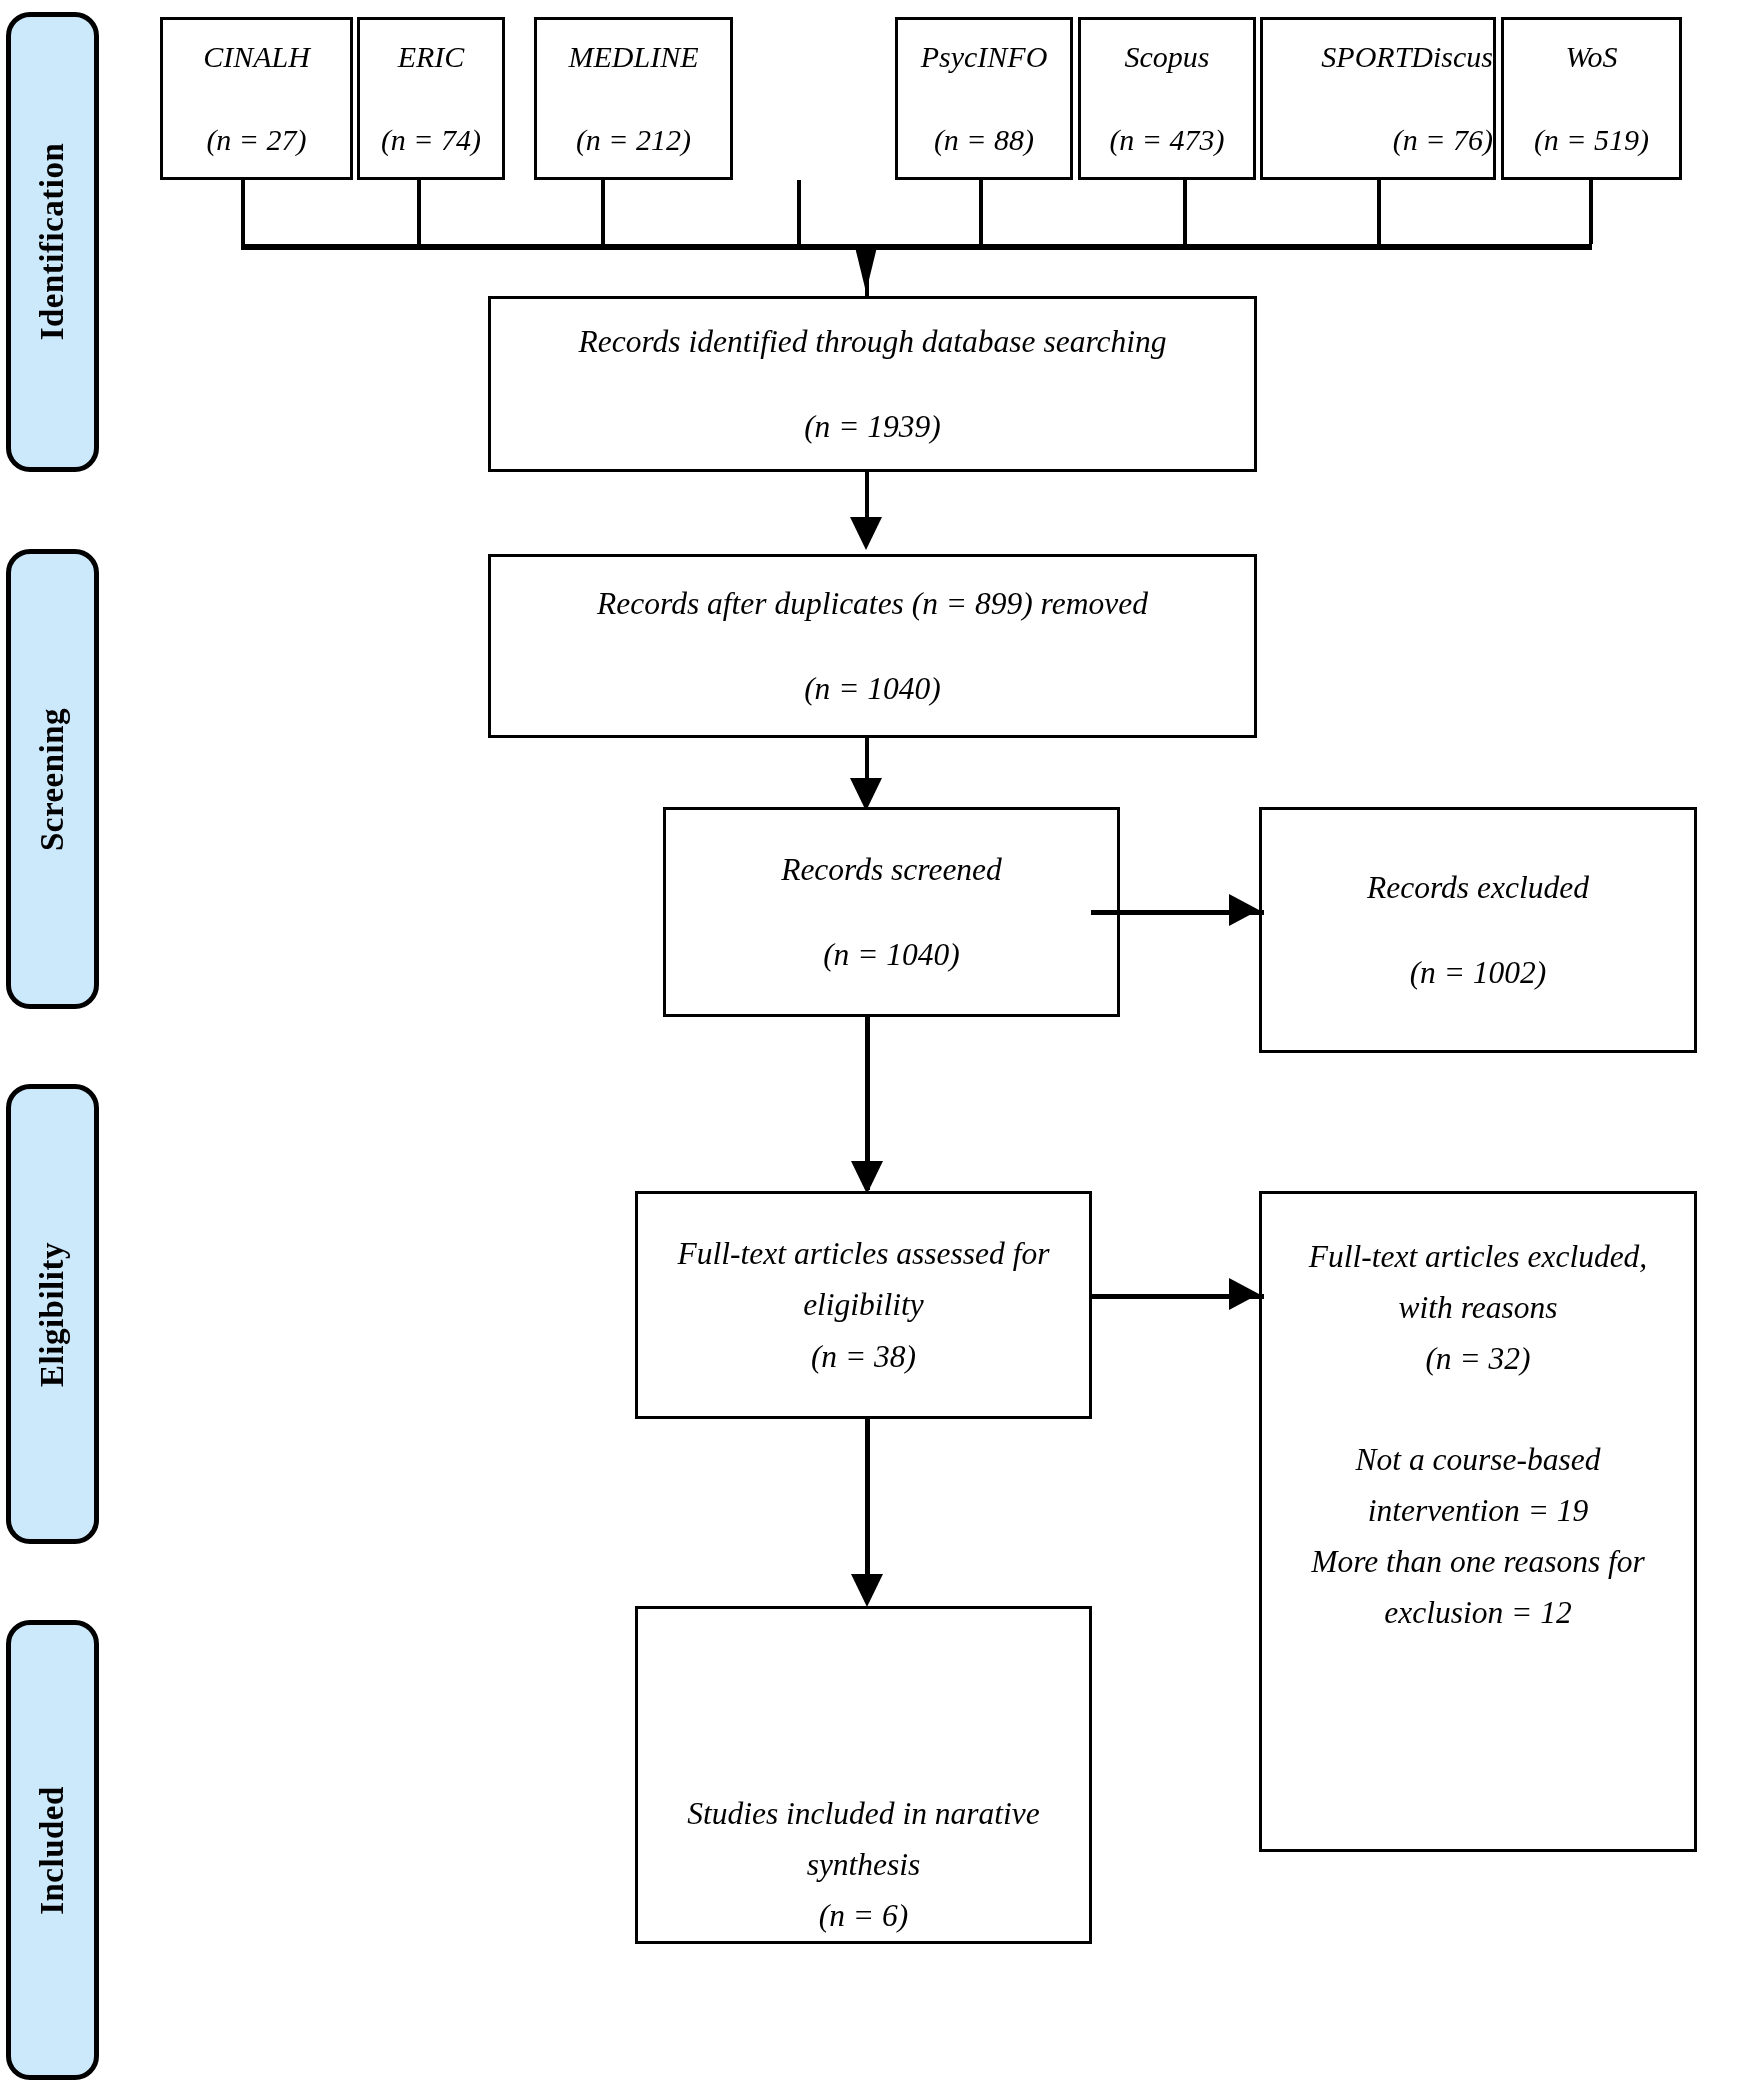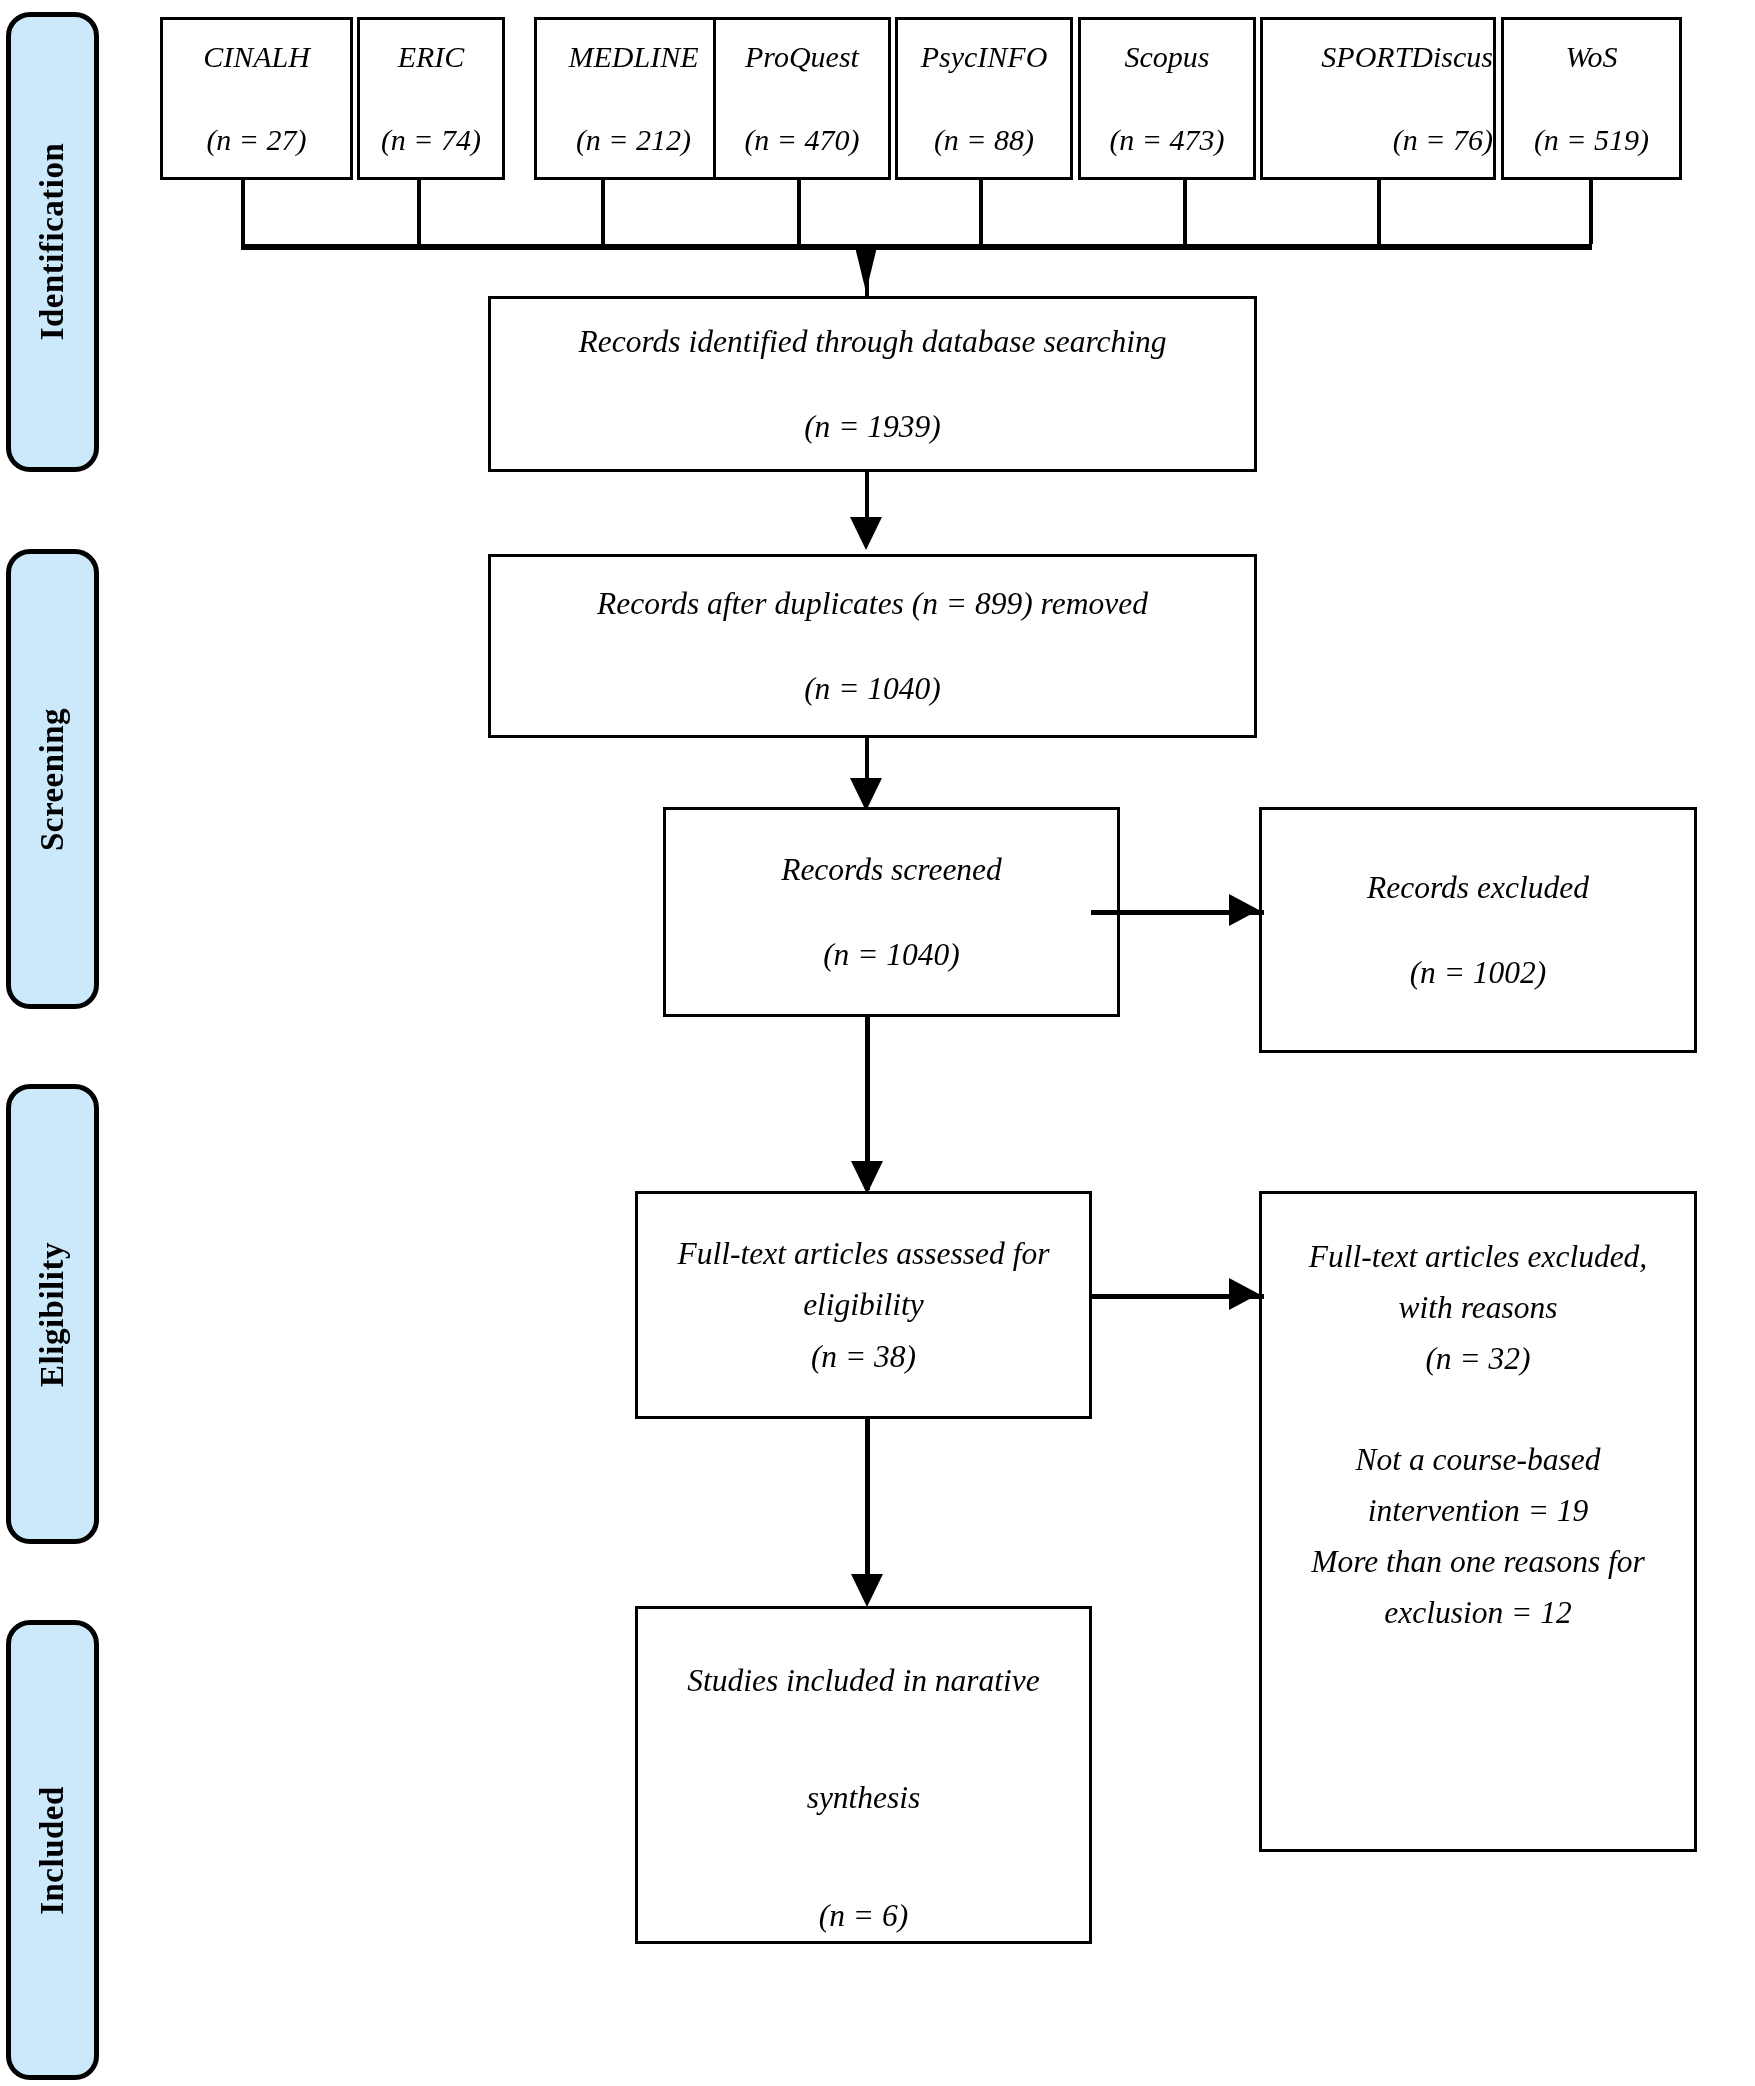--- a/index.html
+++ b/index.html
@@ -100,25 +100,20 @@
     <div class="gap"></div>
     <div class="line">(n = 74)</div>
   </div>
 
   <div class="box db" style="left:534px; top:17.3px; width:199px; height:163px;">
     <div class="line">MEDLINE</div>
     <div class="gap"></div>
     <div class="line">(n = 212)</div>
   </div>
 
-  <div class="box db" style="left:713px; top:17.3px; width:178px; height:163px;">
-    <div class="line">ProQuest</div>
-    <div class="gap"></div>
-    <div class="line">(n = 470)</div>
-  </div>
 
   <div class="box db" style="left:895px; top:17.3px; width:178px; height:163px;">
     <div class="line">PsycINFO</div>
     <div class="gap"></div>
     <div class="line">(n = 88)</div>
   </div>
 
   <div class="box db" style="left:1078px; top:17.3px; width:178px; height:163px;">
     <div class="line">Scopus</div>
     <div class="gap"></div>
@@ -205,20 +200,20 @@
     <div class="line">exclusion = 12</div>
   </div>
 
   <div class="hline" style="left:1091px; top:1294px; width:173px;"></div>
   <div class="arrow-right" style="left:1229px; top:1278px;"></div>
 
   <div class="vline" style="left:865px; top:1419px; width:4.7px; height:178px;"></div>
   <div class="arrow-down" style="left:851px; top:1574px;"></div>
 
   <div class="box" style="left:635px; top:1606px; width:457px; height:338px;
-              justify-content:space-between; padding-top:46px;">
+              justify-content:flex-end; padding-top:46px;">
     <div class="line">Studies included in narative</div>
     <div class="line">synthesis</div>
     <div class="line">(n = 6)</div>
   </div>
 
 </div>
 
 
 </body></html>

